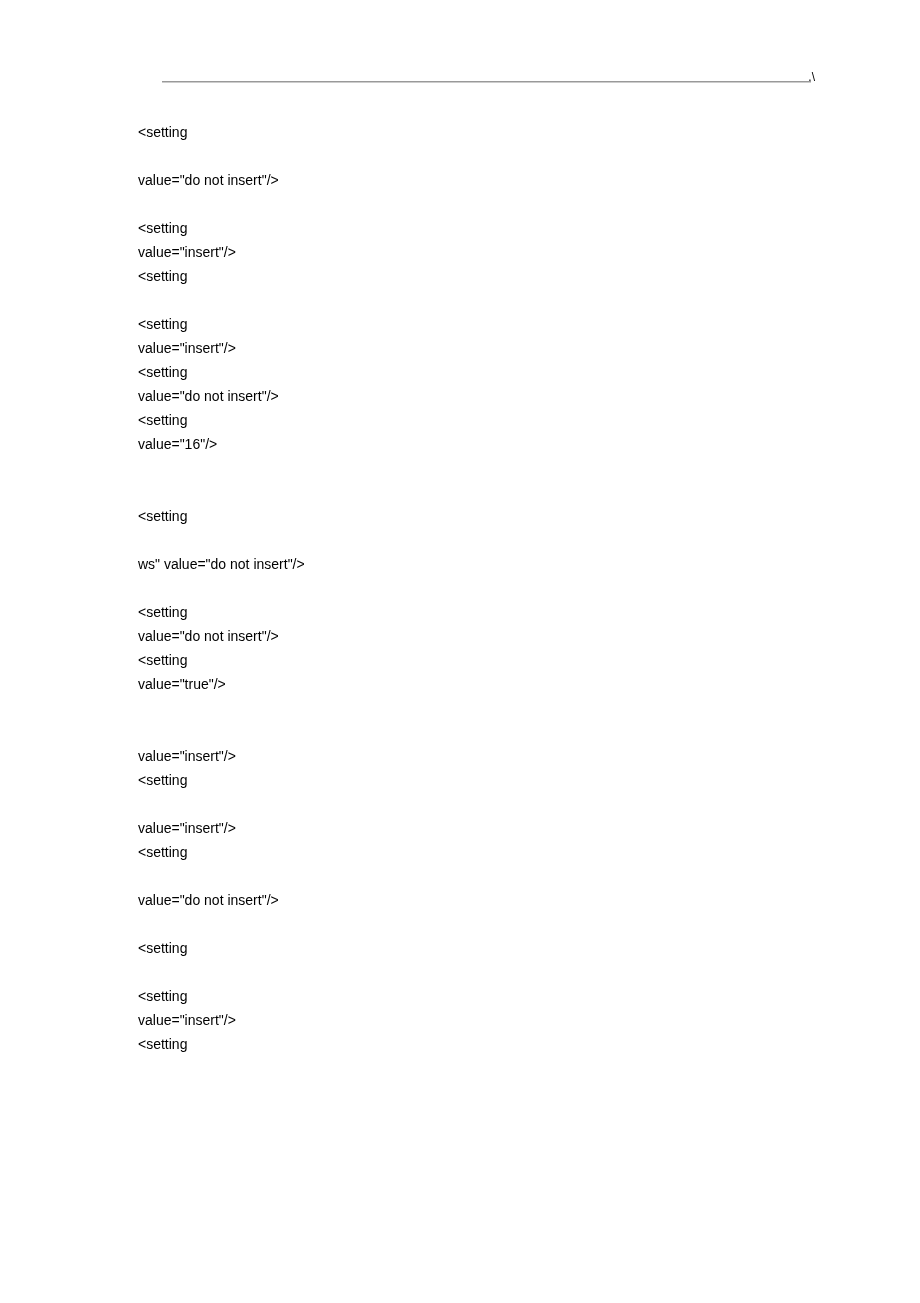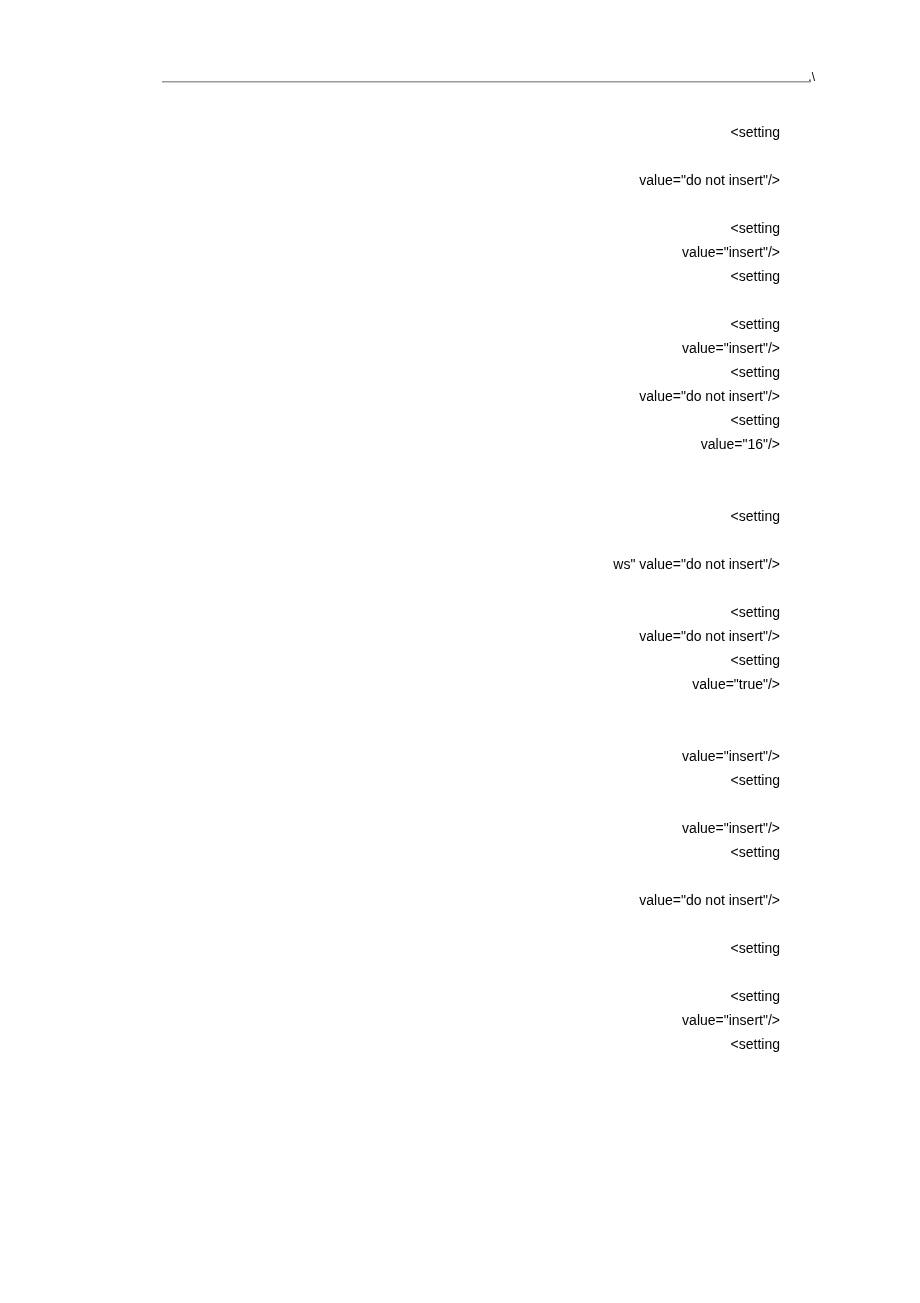--- a/index.html
+++ b/index.html
@@ -35,21 +35,20 @@
     .content {
       position: absolute;
       top: 120px;
       left: 138px;
       right: 140px;
     }
     .line {
       line-height: 24px;
       min-height: 24px;
       white-space: pre-wrap;
-      text-align: right;
     }
   </style>
 </head>
 <body>
 
 <div class="header-mark">.\</div>
 <div class="header-line"></div>
 
 <div class="content">
   <div class="line">&lt;setting</div>

